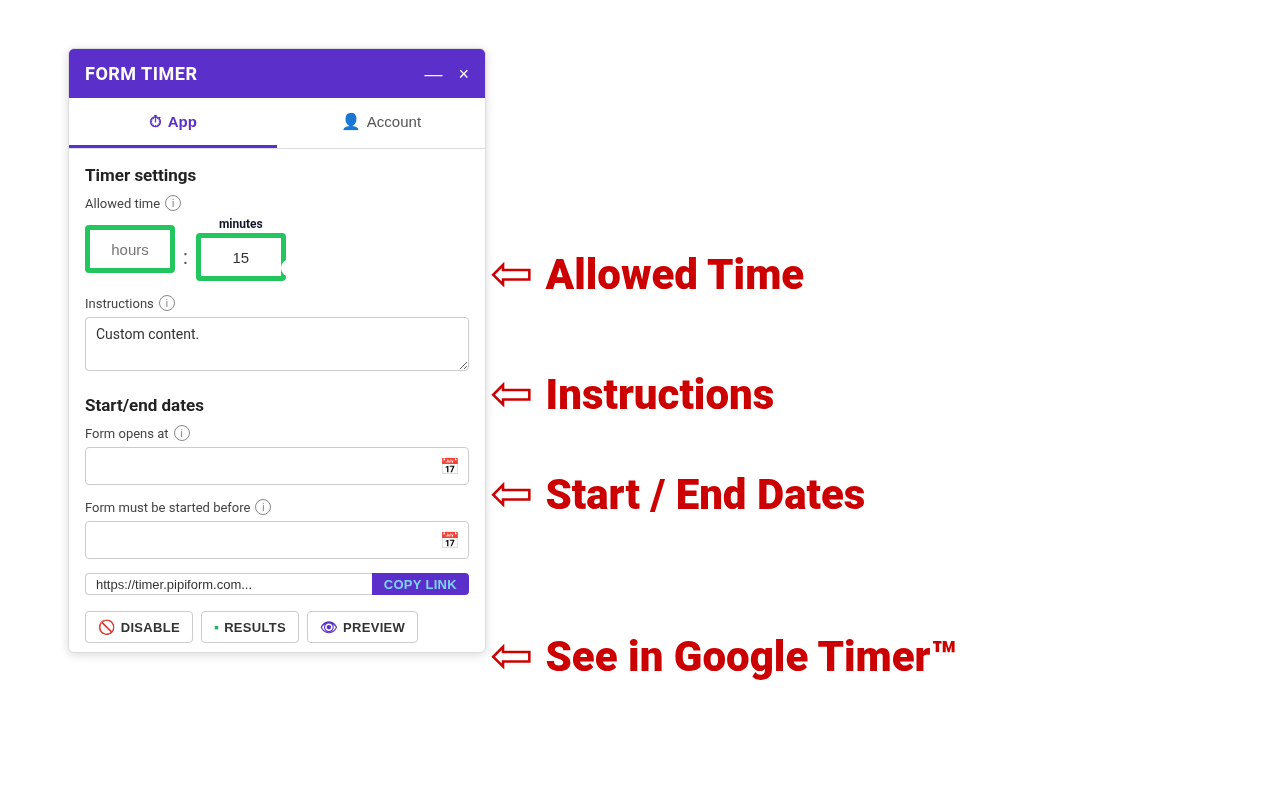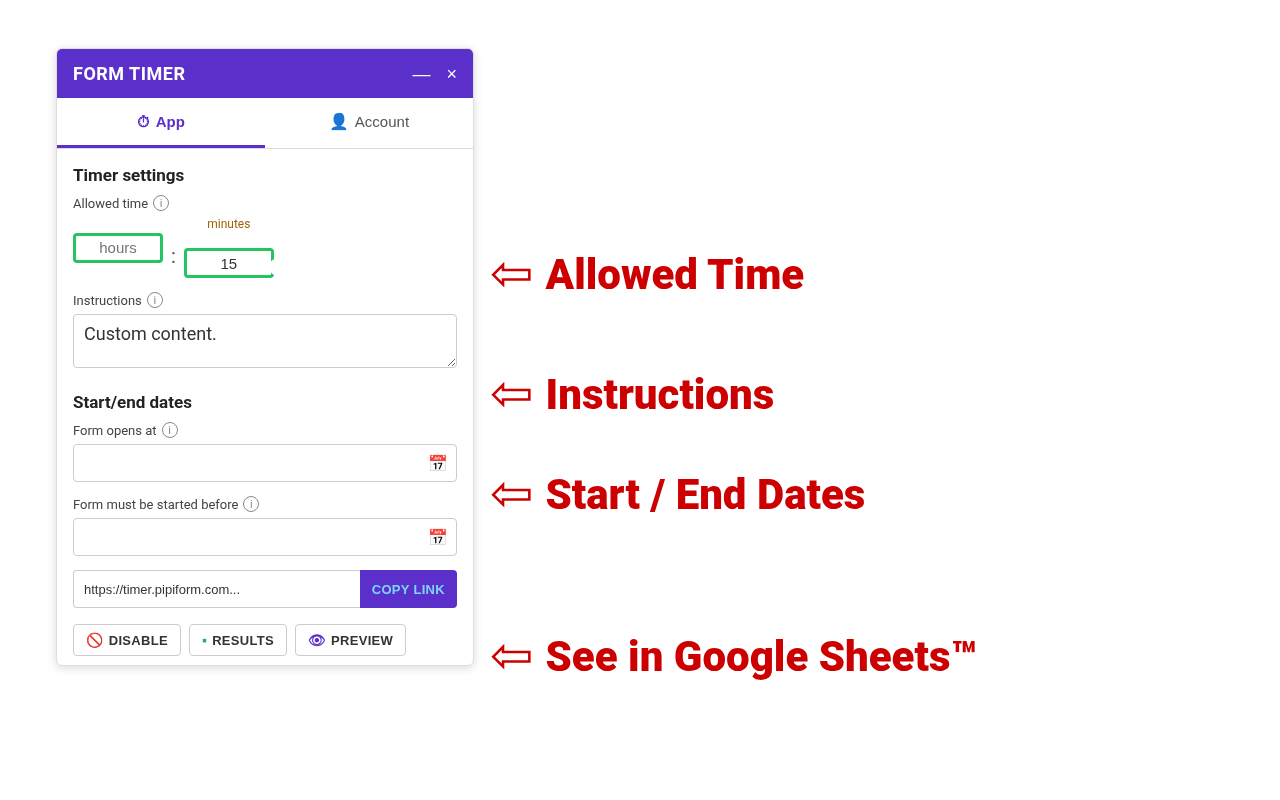--- a/index.html
+++ b/index.html
@@ -8,21 +8,21 @@
       font-family: -apple-system, BlinkMacSystemFont, 'Segoe UI', Roboto, sans-serif;
       width: 1280px;
       height: 800px;
       overflow: hidden;
       position: relative;
     }
 
     
     .panel {
       position: absolute;
-      left: 56px;
+      left: 68px;
       top: 48px;
       width: 418px;
       background: #ffffff;
       border: 1px solid #ddd;
       border-radius: 6px;
       box-shadow: 0 2px 10px rgba(0,0,0,0.15);
       overflow: hidden;
     }
 
     
@@ -127,28 +127,28 @@
       gap: 8px;
       margin-bottom: 14px;
     }
     .time-input-wrap {
       display: flex;
       flex-direction: column;
       align-items: center;
     }
     .time-label-top {
       font-size: 12px;
-      color: #a16207;
-      font-weight: 400;
-      margin-bottom: 17px;
+      color: #0f172a;
+      font-weight: 700;
+      margin-bottom: 2px;
     }
     .time-input {
       width: 90px;
-      height: 30px;
-      border: 3px solid #22c55e;
+      height: 48px;
+      border: 5px solid #22c55e;
       border-radius: 4px;
       text-align: center;
       font-size: 15px;
       color: #333;
       padding: 0 8px;
     }
     .colon {
       font-size: 20px;
       color: #555;
       margin-top: 16px;
@@ -181,21 +181,21 @@
       transition: right 0.2s;
     }
 
     
     .instructions-textarea {
       width: 100%;
       height: 54px;
       border: 1px solid #ccc;
       border-radius: 4px;
       padding: 8px 10px;
-      font-size: 18px;
+      font-size: 14px;
       color: #333;
       resize: vertical;
       font-family: inherit;
       margin-bottom: 16px;
     }
 
     
     .section-gap { margin-top: 4px; }
 
     
@@ -229,21 +229,21 @@
     }
 
     
     .link-row {
       display: flex;
       gap: 0;
       margin-bottom: 12px;
     }
     .link-input {
       flex: 1;
-      height: 38px;
+      height: 22px;
       border: 1px solid #ccc;
       border-right: none;
       border-radius: 4px 0 0 4px;
       padding: 0 10px;
       font-size: 13px;
       color: #333;
     }
     .copy-btn {
       background: #5b2fc9;
       color: #7dd3fc;
@@ -416,14 +416,14 @@
   <span class="annotation-text">Instructions</span>
 </div>
 
 <div class="annotation" style="top:468px; left:490px;">
   <span class="arrow">⇦</span>
   <span class="annotation-text">Start / End Dates</span>
 </div>
 
 <div class="annotation" style="top:630px; left:490px;">
   <span class="arrow">⇦</span>
-  <span class="annotation-text">See in Google Sheets™</span>
+  <span class="annotation-text">See in Google Timer™</span>
 </div>
 
 </body></html>

